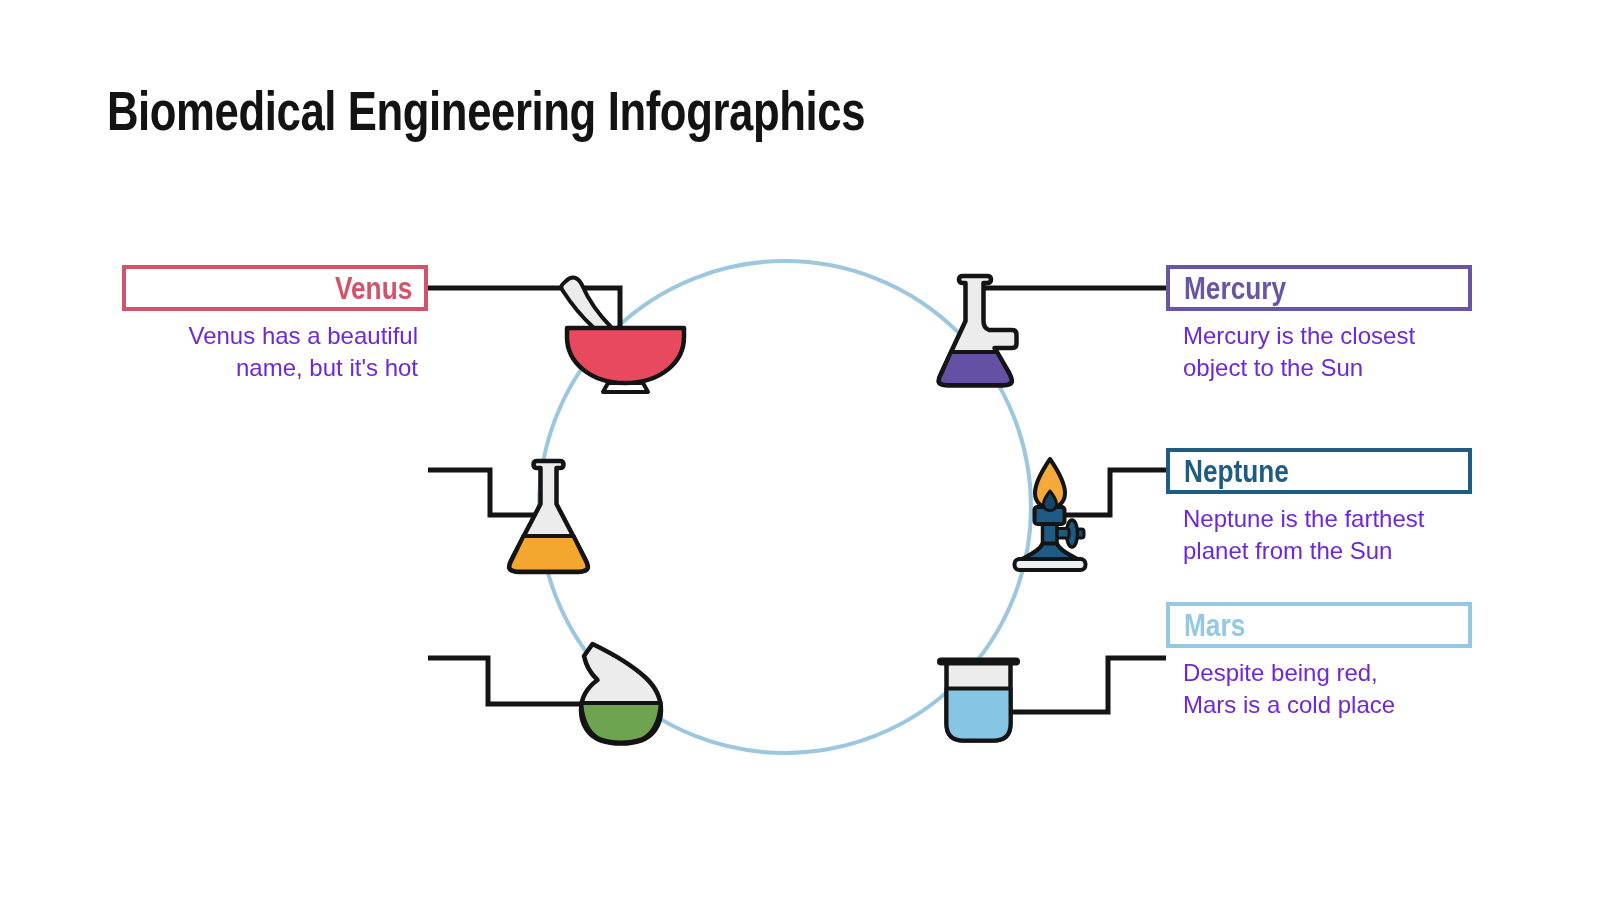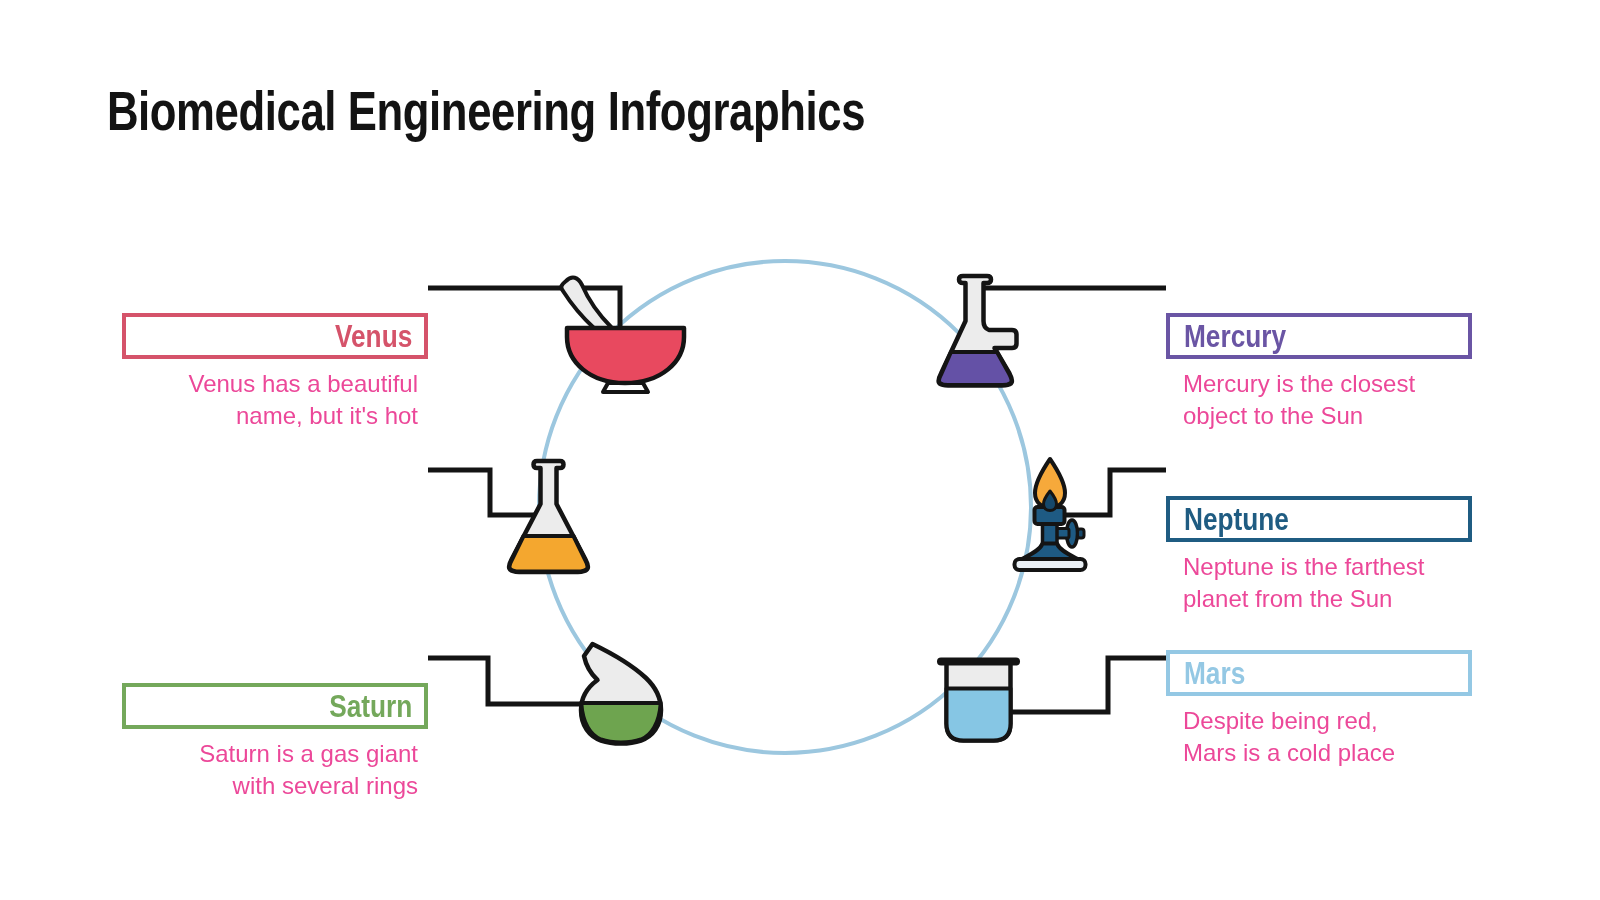--- a/index.html
+++ b/index.html
@@ -14,38 +14,38 @@
   .title-wrap{
     position:absolute;left:0;width:1570px;top:78px;
   }
   .cond{display:inline-block;font-weight:700;}
   .page-title{
     font-size:56px;letter-spacing:-0.5px;color:#131313;
     transform:scaleX(0.78);transform-origin:center;
     white-space:nowrap;
   }
 
-  .panel{position:absolute;width:306px;margin-top:48px;}
+  .panel{position:absolute;width:306px;}
   .panel-left{left:122px;text-align:right;}
   .panel-right{left:1166px;text-align:left;}
   .panel-box{
     box-sizing:border-box;height:46px;width:306px;
     border:4px solid #888;background:#ffffff;
     display:flex;align-items:center;
   }
   .panel-left  .panel-box{justify-content:flex-end;padding:0 12px 0 6px;}
   .panel-right .panel-box{justify-content:flex-start;padding:0 8px 0 14px;}
   .panel-label{
     font-size:32px;line-height:38px;white-space:nowrap;
     transform:scaleX(0.82);
   }
   .panel-left  .panel-label{transform-origin:right center;}
   .panel-right .panel-label{transform-origin:left center;}
   .panel-desc{
-    margin-top:9px;font-size:24px;line-height:31.5px;color:#ec4899;
+    margin-top:9px;font-size:24px;line-height:31.5px;color:#6d28d9;
     white-space:pre-line;
   }
   .panel-left  .panel-desc{padding-right:10px;}
   .panel-right .panel-desc{padding-left:17px;}
 </style>
 </head>
 <body>
 
 <div class="canvas">
 
@@ -108,27 +108,20 @@
 
   <div class="panel panel-left" style="top:265px">
     <div class="panel-box" style="border-color: rgb(213, 83, 106);">
       <span class="cond panel-label" style="color: rgb(213, 83, 106);">Venus</span>
     </div>
     <div class="panel-desc">Venus has a beautiful
 name, but it's hot</div>
   </div>
 
 
-  <div class="panel panel-left" style="top:635px">
-    <div class="panel-box" style="border-color: rgb(116, 168, 91);">
-      <span class="cond panel-label" style="color: rgb(116, 168, 91);">Saturn</span>
-    </div>
-    <div class="panel-desc">Saturn is a gas giant
-with several rings</div>
-  </div>
 
   <div class="panel panel-right" style="top:265px">
     <div class="panel-box" style="border-color: rgb(106, 85, 164);">
       <span class="cond panel-label" style="color: rgb(106, 85, 164);">Mercury</span>
     </div>
     <div class="panel-desc">Mercury is the closest
 object to the Sun</div>
   </div>
 
   <div class="panel panel-right" style="top:448px">

